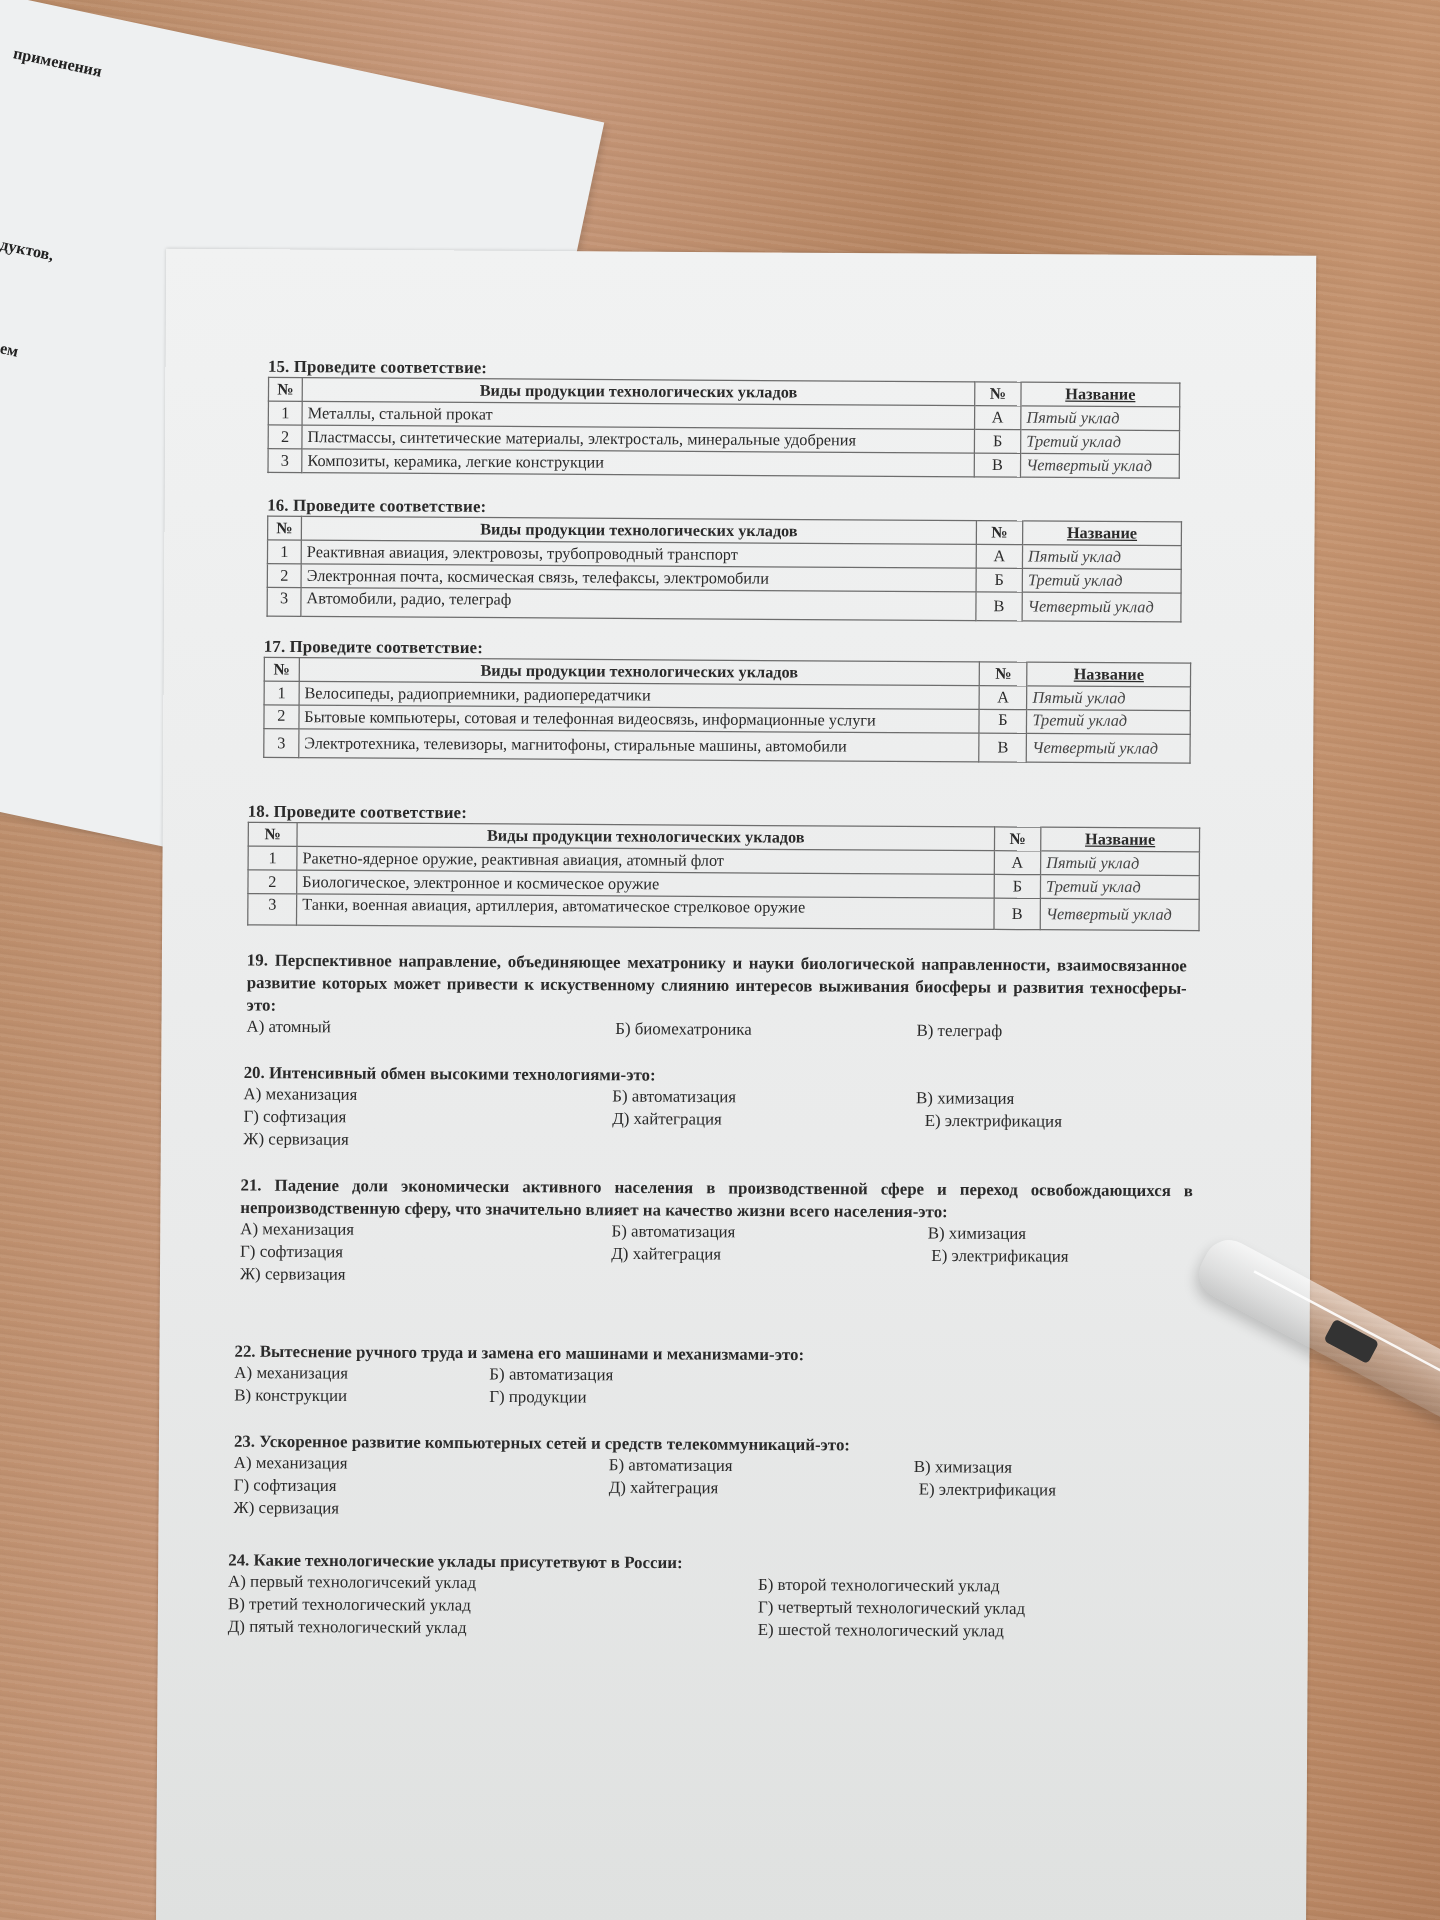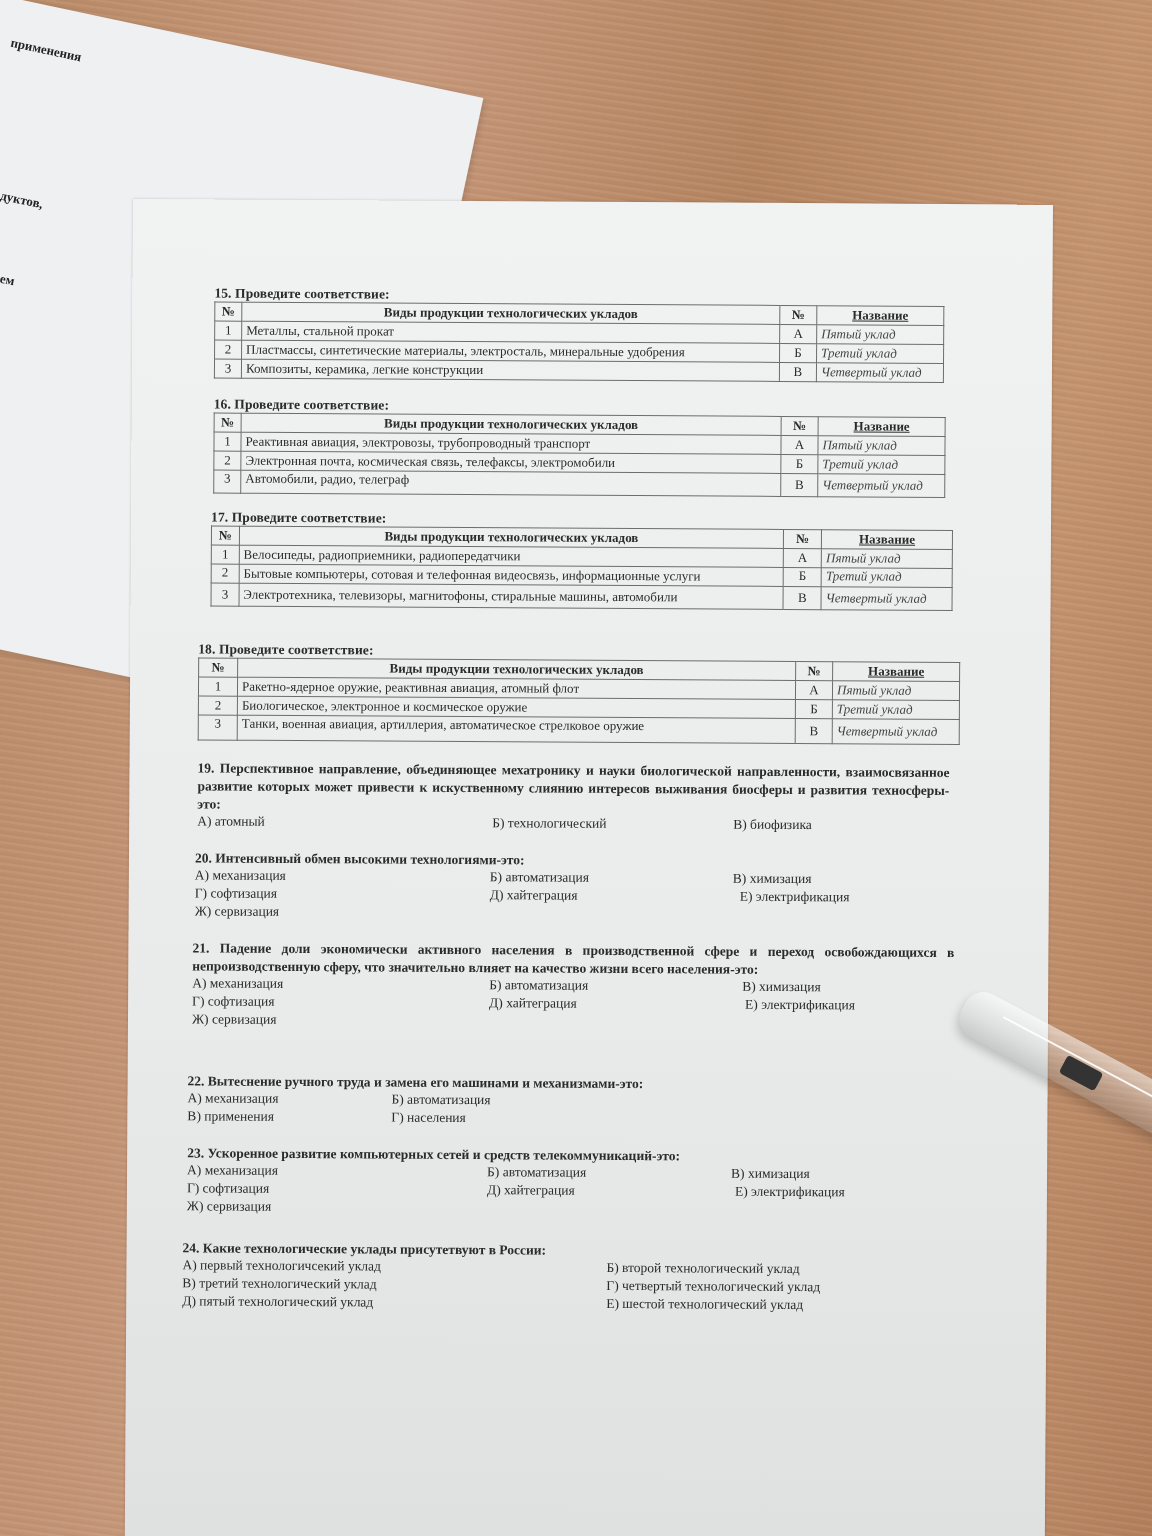--- a/index.html
+++ b/index.html
@@ -185,22 +185,22 @@
           <td class="name">Четвертый уклад</td>
         </tr>
       </tbody>
         </table>
     </div>
 
     <div class="block" style="left:68px; top:560px; width:752px;">
       <div class="para">19. Перспективное направление, объединяющее мехатронику и науки биологической направленности, взаимосвязанное развитие которых может привести к искуственному слиянию интересов выживания биосферы и развития техносферы-это:</div>
       <div class="opts">
         <span style="left:0;">А) атомный</span>
-        <span style="left:295px;">Б) технологический</span>
-        <span style="left:536px;">В) биофизика</span>
+        <span style="left:295px;">Б) биомехатроника</span>
+        <span style="left:536px;">В) телеграф</span>
       </div>
     </div>
 
     <div class="block" style="left:66px; top:650px; width:752px;">
       <div class="para">20. Интенсивный обмен высокими технологиями-это:</div>
       <div class="opts">
         <span style="left:0;">А) механизация</span>
         <span style="left:295px;">Б) автоматизация</span>
         <span style="left:538px;">В) химизация</span>
       </div>
@@ -231,22 +231,22 @@
       </div>
     </div>
 
     <div class="block" style="left:60px; top:873px; width:760px;">
       <div class="para">22. Вытеснение ручного труда и замена его машинами и механизмами-это:</div>
       <div class="opts">
         <span style="left:0;">А) механизация</span>
         <span style="left:204px;">Б) автоматизация</span>
       </div>
       <div class="opts">
-        <span style="left:0;">В) применения</span>
-        <span style="left:204px;">Г) населения</span>
+        <span style="left:0;">В) конструкции</span>
+        <span style="left:204px;">Г) продукции</span>
       </div>
     </div>
 
     <div class="block" style="left:60px; top:945px; width:760px;">
       <div class="para">23.  Ускоренное развитие компьютерных сетей и средств телекоммуникаций-это:</div>
       <div class="opts">
         <span style="left:0;">А) механизация</span>
         <span style="left:300px;">Б) автоматизация</span>
         <span style="left:544px;">В) химизация</span>
       </div>

